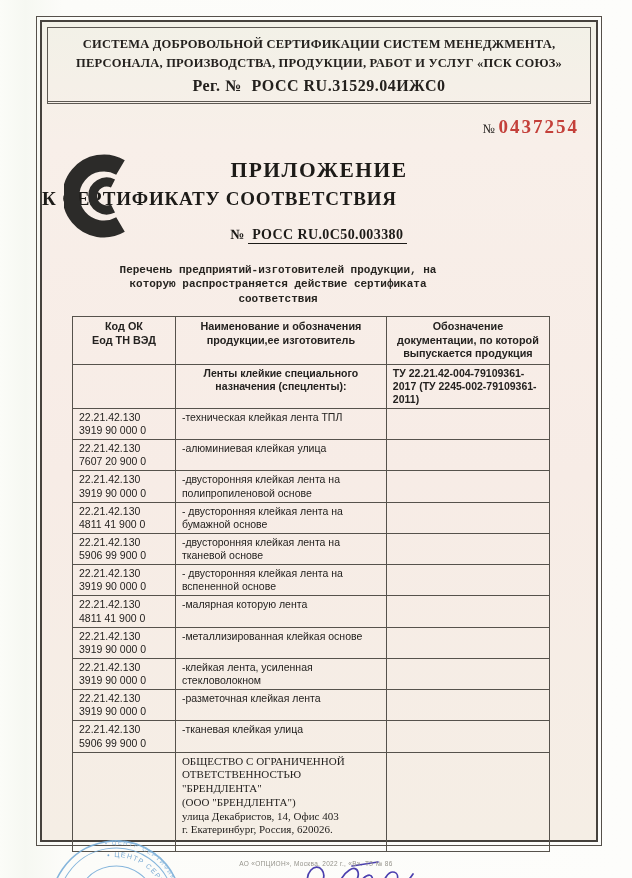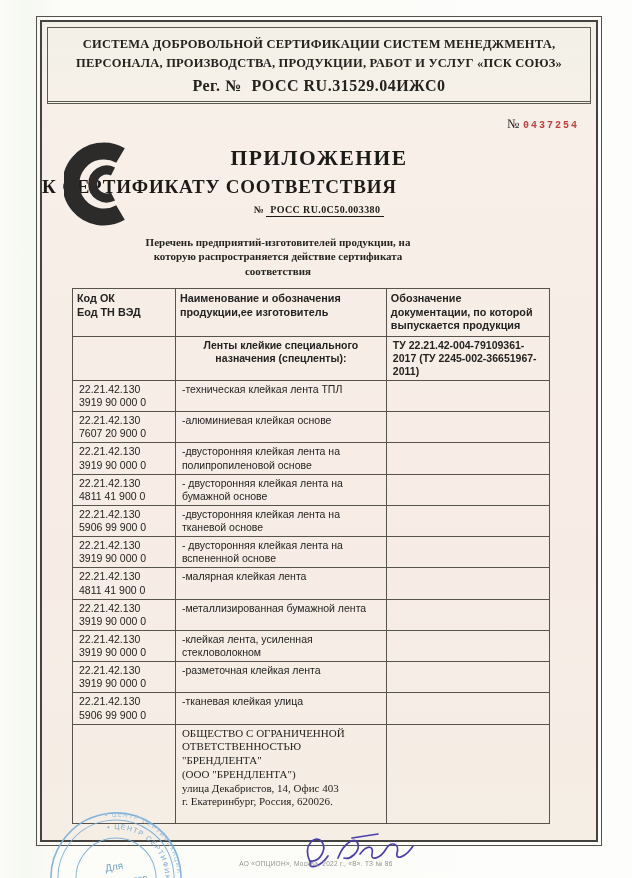--- a/index.html
+++ b/index.html
@@ -22,45 +22,45 @@
     padding:7px 8px 6px; text-align:center;
   }
   .sys-title {
     font-weight:bold; font-size:12.5px; line-height:1.5; letter-spacing:.2px;
     color:#24211e; white-space:pre-line;
   }
   .reg-line { margin-top:4px; font-weight:bold; font-size:16px; color:#24211e; letter-spacing:.5px; }
   .reg-line .gap { display:inline-block; width:10px; }
   .serial-row { text-align:right; padding:7px 17px 0; font-size:13px; color:#23201d; }
   .serial-value {
-    font-family:Liberation Mono, monospace; font-weight:bold;
-    letter-spacing:2px; font-size:10px;
+    font-family:Liberation Serif, serif; font-weight:bold;
+    letter-spacing:2px; font-size:19px;
   }
   .title-zone { position:relative; }
   .logo {
     position:absolute; left:22px; top:-8px; width:76px; height:92px;
   }
-  .t1 { text-align:center; font-weight:bold; font-size:21.5px; letter-spacing:1.5px; margin-top:14px; color:#1d1b18;}
+  .t1 { text-align:center; font-weight:bold; font-size:21.5px; letter-spacing:1.5px; margin-top:20px; color:#1d1b18;}
   .t2 { text-align:left; font-weight:bold; font-size:19px;  letter-spacing:.8px; margin-top:5px; color:#1d1b18;}
-  .certno-line { text-align:center; margin-top:6px; font-size:10px; font-weight:bold; color:#1d1b18; }
+  .certno-line { text-align:center; margin-top:17px; font-size:14px; font-weight:bold; color:#1d1b18; }
   .certno-line .num { border-bottom:1.6px solid #1d1b18; padding:0 4px 1px; letter-spacing:.4px; }
   .intro {
     margin:20px 0 10px 48px; width:376px; text-align:center;
-    font-family:Liberation Serif, serif; font-weight:bold;
+    font-family:Liberation Mono, monospace; font-weight:bold;
     font-size:11px; line-height:1.32; color:#262420; white-space:pre-line;
   }
   table.products {
     margin:9px 0 0 30px; width:478px; border-collapse:collapse;
     font-family:"Liberation Sans", sans-serif; font-size:10.5px; color:#242220;
   }
   table.products th, table.products td {
     border:1px solid #56524c; vertical-align:top; padding:2px 6px;
     white-space:pre-line; line-height:1.25;
   }
-  table.products th { font-weight:bold; font-size:10.8px; text-align:left; padding:3px 4px; }
+  table.products th { font-weight:bold; font-size:10.8px; text-align:center; padding:3px 4px; }
   td.code { width:104px; padding-left:9px; }
   td.name { width:214px; }
   td.docs { width:166px; font-weight:bold; }
   td.name.center-bold { font-weight:bold; text-align:center; }
   td.name.company { font-family:"Liberation Serif", serif; font-size:11px; padding-bottom:14px; }
   tr.body-row td { height:27px; }
   .sig-zone { position:relative; height:126px; margin-top:4px; }
   .stamp-wrap { position:absolute; left:2px; top:-22px; width:144px; height:144px; }
   .stamp-wrap svg { width:144px; height:144px; opacity:.9; }
   .sig-svg { position:absolute; }
@@ -116,33 +116,33 @@
 продукции,ее изготовитель</th>
           <th class="docs">Обозначение
 документации, по которой
 выпускается продукция</th>
         </tr>
         <tr class="body-row">
           <td class="code"></td>
           <td class="name center-bold">Ленты клейкие специального
 назначения (спецленты):</td>
           <td class="docs">ТУ 22.21.42-004-79109361-
-2017 (ТУ 2245-002-36651967-
+2017 (ТУ 2245-002-79109361-
 2011)</td>
         </tr>
         <tr class="body-row">
           <td class="code">22.21.42.130
 3919 90 000 0</td>
           <td class="name">-техническая клейкая лента ТПЛ</td>
           <td class="docs"></td>
         </tr>
         <tr class="body-row">
           <td class="code">22.21.42.130
 7607 20 900 0</td>
-          <td class="name">-алюминиевая клейкая основе</td>
+          <td class="name">-алюминиевая клейкая улица</td>
           <td class="docs"></td>
         </tr>
         <tr class="body-row">
           <td class="code">22.21.42.130
 3919 90 000 0</td>
           <td class="name">-двусторонняя клейкая лента на
 полипропиленовой основе</td>
           <td class="docs"></td>
         </tr>
         <tr class="body-row">
@@ -162,27 +162,27 @@
         <tr class="body-row">
           <td class="code">22.21.42.130
 3919 90 000 0</td>
           <td class="name">- двусторонняя клейкая лента на
 вспененной основе</td>
           <td class="docs"></td>
         </tr>
         <tr class="body-row">
           <td class="code">22.21.42.130
 4811 41 900 0</td>
-          <td class="name">-малярная клейкая лента</td>
-          <td class="docs"></td>
-        </tr>
-        <tr class="body-row">
-          <td class="code">22.21.42.130
-3919 90 000 0</td>
-          <td class="name">-металлизированная бумажной лента</td>
+          <td class="name">-малярная которую лента</td>
+          <td class="docs"></td>
+        </tr>
+        <tr class="body-row">
+          <td class="code">22.21.42.130
+3919 90 000 0</td>
+          <td class="name">-металлизированная клейкая основе</td>
           <td class="docs"></td>
         </tr>
         <tr class="body-row">
           <td class="code">22.21.42.130
 3919 90 000 0</td>
           <td class="name">-клейкая лента, усиленная
 стекловолокном</td>
           <td class="docs"></td>
         </tr>
         <tr class="body-row">

